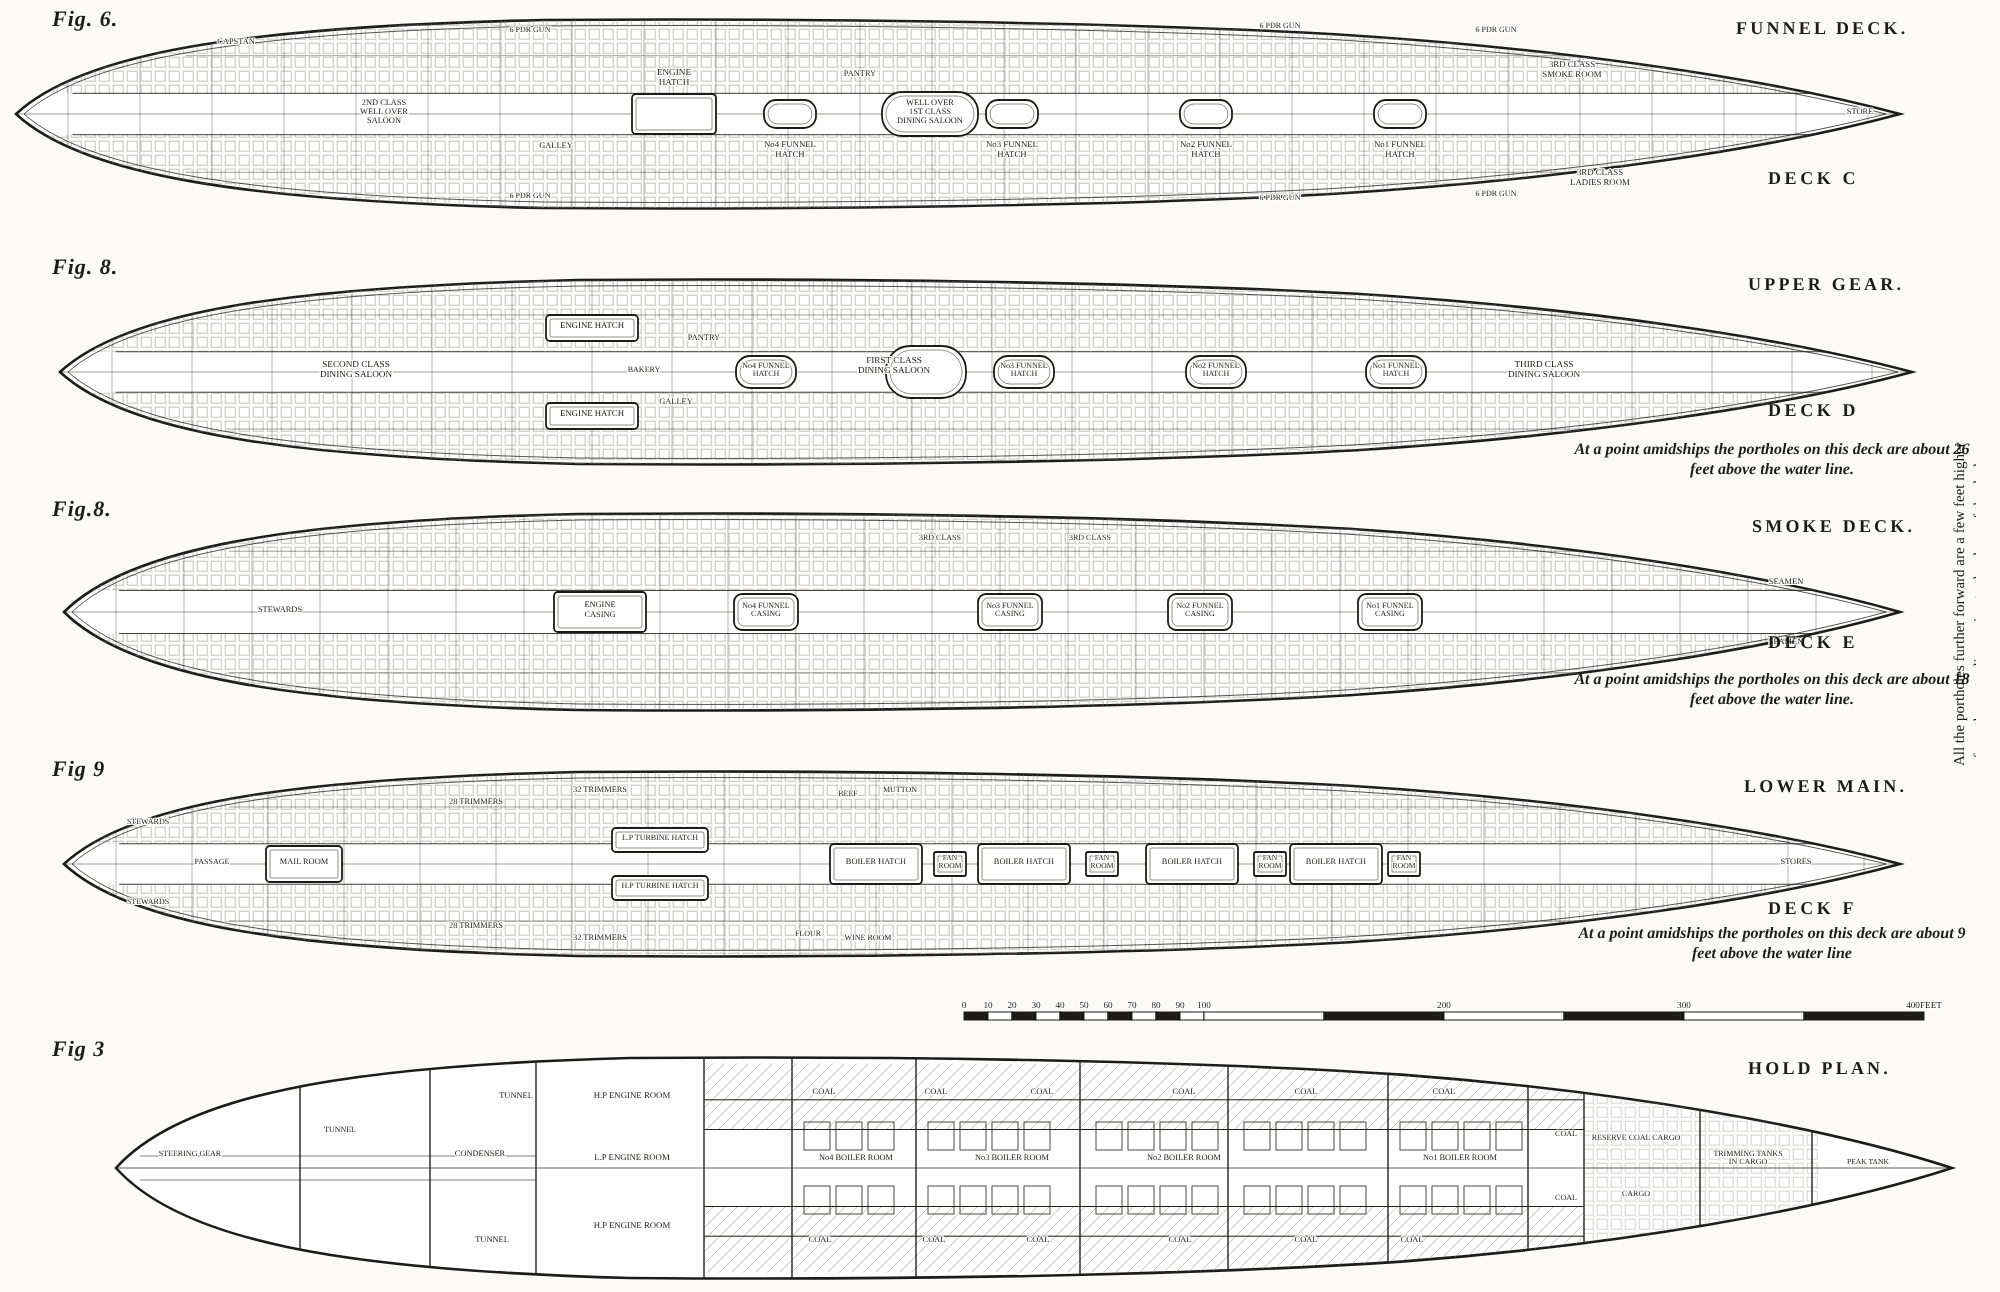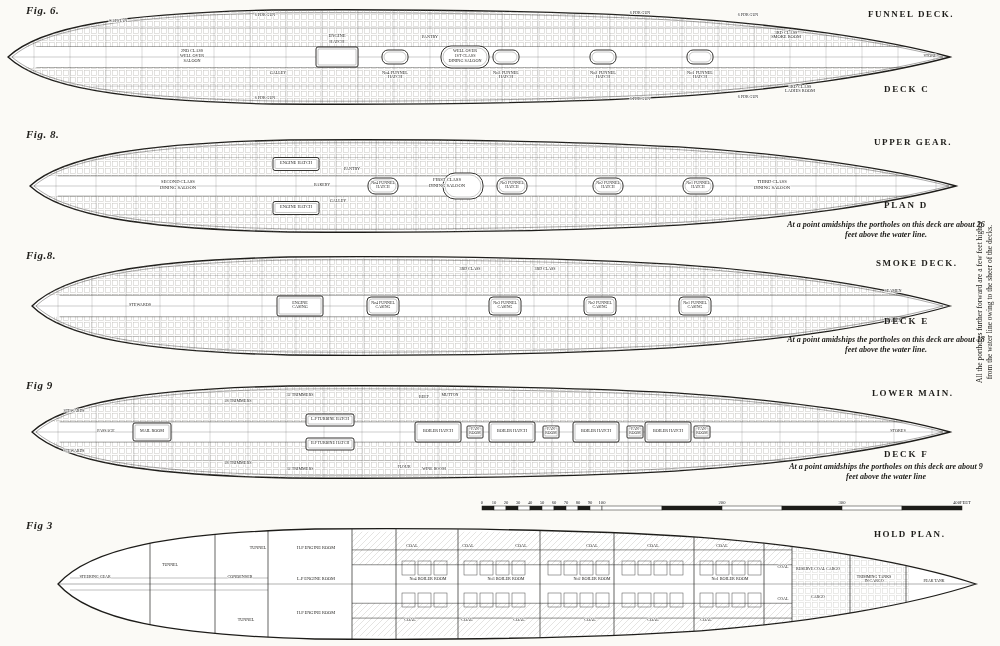--- a/index.html
+++ b/index.html
@@ -1,18 +1,18 @@
 <!DOCTYPE html>
 <html><head>
 <meta charset="utf-8">
 <style>
   html,body{margin:0;padding:0;background:#fbfaf6;}
   .stage{position:relative;width:988px;height:646px;overflow:hidden;
          background:#fbfaf6;color:#1d1c19;
-         font-family:"Liberation Serif", serif;padding-left:12px;}
+         font-family:"Liberation Serif", serif;}
   svg#diagram{position:absolute;left:0;top:0;}
   .figlabel{position:absolute;font:italic 700 11px "Liberation Serif", serif;letter-spacing:.5px;}
   .deckname{position:absolute;font:700 9px "Liberation Serif", serif;letter-spacing:1.6px;white-space:nowrap;}
   .deckcode{position:absolute;font:700 9px "Liberation Serif", serif;letter-spacing:1.8px;white-space:nowrap;}
   .anno{position:absolute;width:200px;font:italic 700 8px/1.3 "Liberation Serif", serif;text-align:center;}
   .sidenote{position:absolute;left:818px;top:292px;width:334px;text-align:center;
             font:400 7.5px/1.35 "Liberation Serif", serif;
             transform:rotate(-90deg);transform-origin:center;}
   svg text{font-family:"Liberation Serif", serif;fill:#1d1c19;
            paint-order:stroke;stroke:#ffffff;stroke-width:1.1px;stroke-linejoin:round;}
@@ -449,21 +449,21 @@
         <text font-size="4.6" text-anchor="middle"><tspan x="962" y="504">400FEET</tspan></text>
       </g>
     </svg>
 
   <div class="figlabel" style="left:26px;top:4px">Fig. 6.</div>
   <div class="deckname" style="left:868px;top:9px">FUNNEL DECK.</div>
   <div class="deckcode" style="left:884px;top:84px">DECK C</div>
 
   <div class="figlabel" style="left:26px;top:128px">Fig. 8.</div>
   <div class="deckname" style="left:874px;top:137px">UPPER GEAR.</div>
-  <div class="deckcode" style="left:884px;top:200px">PLAN D</div>
+  <div class="deckcode" style="left:884px;top:200px">DECK D</div>
   <div class="anno" style="left:786px;top:220px">At a point amidships the portholes on this deck are about 26 feet above the water line.</div>
 
   <div class="figlabel" style="left:26px;top:249px">Fig.8.</div>
   <div class="deckname" style="left:876px;top:258px">SMOKE DECK.</div>
   <div class="deckcode" style="left:884px;top:316px">DECK E</div>
   <div class="anno" style="left:786px;top:335px">At a point amidships the portholes on this deck are about 18 feet above the water line.</div>
 
   <div class="figlabel" style="left:26px;top:379px">Fig 9</div>
   <div class="deckname" style="left:872px;top:388px">LOWER MAIN.</div>
   <div class="deckcode" style="left:884px;top:449px">DECK F</div>

